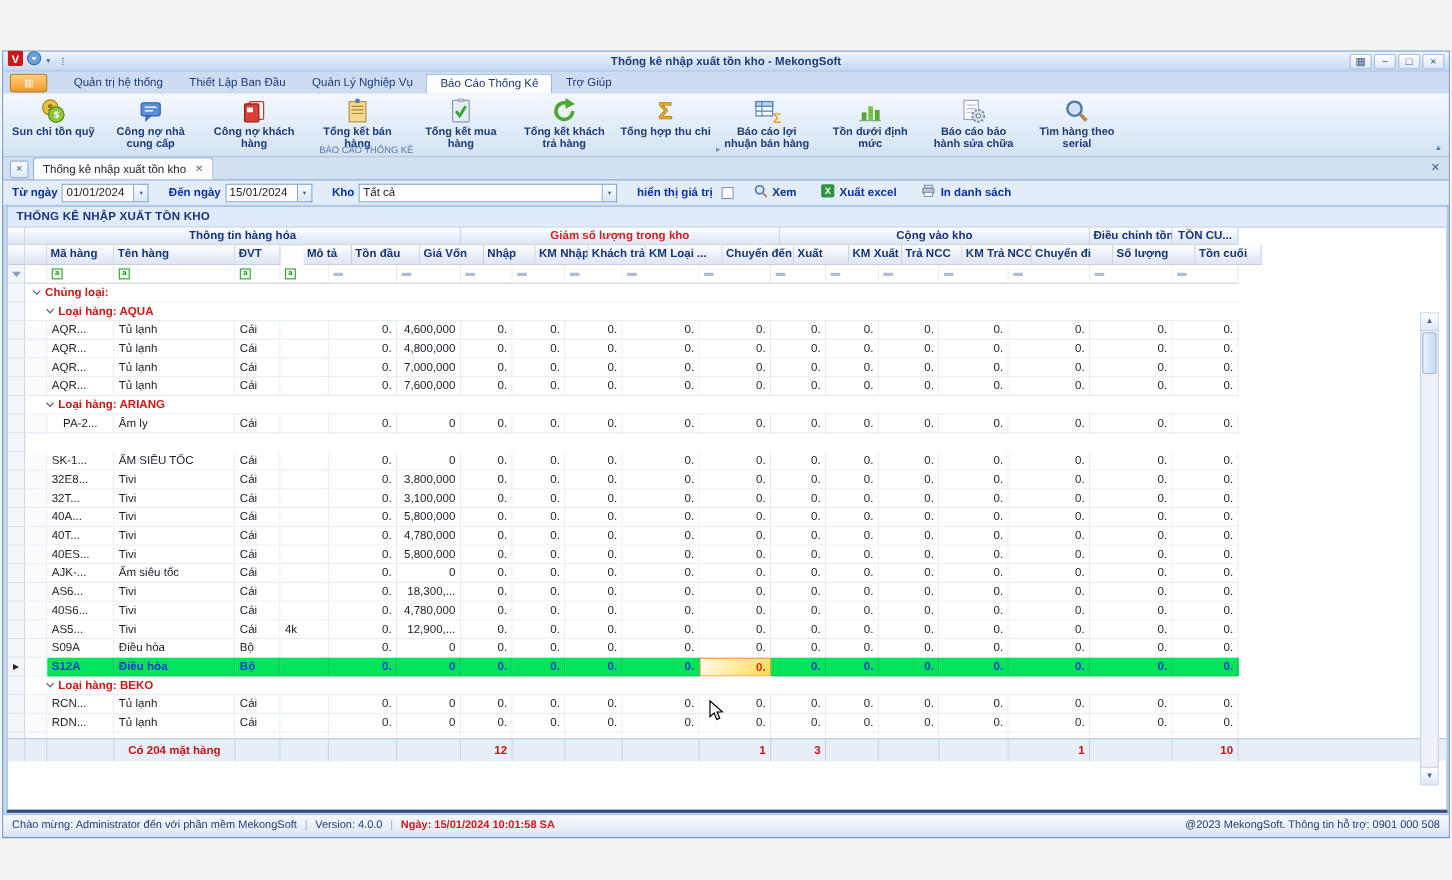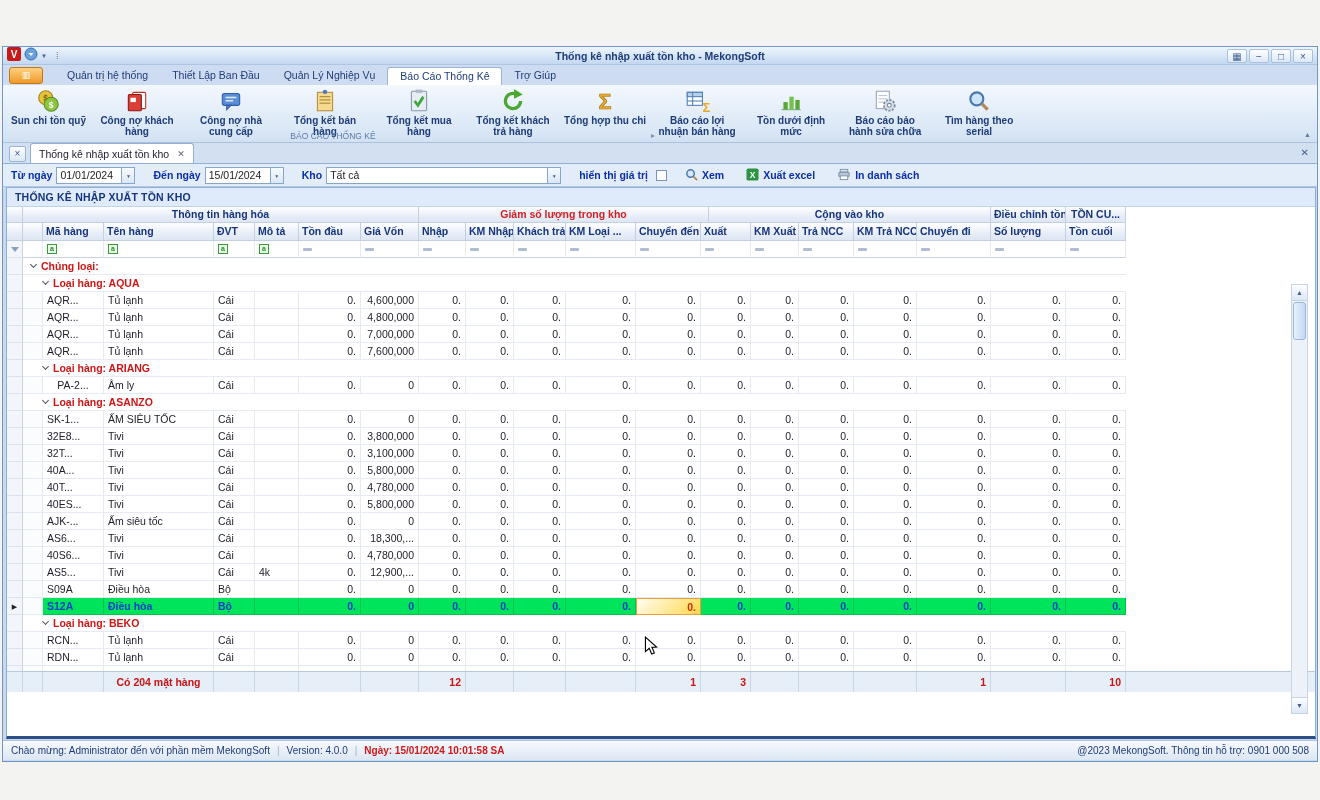--- a/index.html
+++ b/index.html
@@ -136,34 +136,34 @@
           <span class="ric"><svg viewBox="0 0 24 24">
               <circle cx="9" cy="9" r="6.5" fill="#e8c33c" stroke="#a8861c"></circle>
               <text x="9" y="12" text-anchor="middle" font-size="8" fill="#7a5c10" font-weight="bold">$</text>
               <circle cx="14" cy="15" r="6.5" fill="#8cc63f" stroke="#5a8a1e"></circle>
               <text x="14" y="18" text-anchor="middle" font-size="8" fill="#fff" font-weight="bold">$</text>
             </svg></span>
           <span class="rlb">Sun chi tồn quỹ</span>
         </div>
         <div class="rbtn">
           <span class="ric"><svg viewBox="0 0 24 24">
-              <rect x="8" y="4" width="12" height="15" rx="1" fill="#fff" stroke="#c03028"></rect>
-              <rect x="4" y="6" width="12" height="15" rx="1" fill="#d84038" stroke="#901810"></rect>
-              <rect x="6" y="9" width="5" height="4" fill="#fff"></rect>
-            </svg></span>
-          <span class="rlb">Công nợ khách hàng</span>
-        </div>
-        <div class="rbtn">
-          <span class="ric"><svg viewBox="0 0 24 24">
               <rect x="4" y="5" width="16" height="11" rx="2" fill="#5b8dd6" stroke="#2f5fa8"></rect>
               <path d="M8 16 L8 20 L12 16 Z" fill="#5b8dd6" stroke="#2f5fa8"></path>
               <rect x="7" y="8" width="10" height="1.5" fill="#dce8f8"></rect>
               <rect x="7" y="11" width="7" height="1.5" fill="#dce8f8"></rect>
             </svg></span>
           <span class="rlb">Công nợ nhà cung cấp</span>
+        </div>
+        <div class="rbtn">
+          <span class="ric"><svg viewBox="0 0 24 24">
+              <rect x="8" y="4" width="12" height="15" rx="1" fill="#fff" stroke="#c03028"></rect>
+              <rect x="4" y="6" width="12" height="15" rx="1" fill="#d84038" stroke="#901810"></rect>
+              <rect x="6" y="9" width="5" height="4" fill="#fff"></rect>
+            </svg></span>
+          <span class="rlb">Công nợ khách hàng</span>
         </div>
         <div class="rbtn">
           <span class="ric"><svg viewBox="0 0 24 24">
               <rect x="5" y="4" width="14" height="17" fill="#f5d98c" stroke="#b89040"></rect>
               <line x1="7" y1="8" x2="17" y2="8" stroke="#a88838"></line>
               <line x1="7" y1="11" x2="17" y2="11" stroke="#a88838"></line>
               <line x1="7" y1="14" x2="17" y2="14" stroke="#a88838"></line>
               <circle cx="12" cy="3.5" r="2" fill="#4878c0"></circle>
             </svg></span>
           <span class="rlb">Tổng kết bán hàng</span>
@@ -292,21 +292,21 @@
         <div class="hc" style="width: 282px;">Cộng vào kho</div>
         <div class="hc" style="width: 75px;">Điều chỉnh tồn</div>
         <div class="hc" style="width: 60px;">TỒN CU...</div>
       </div>
     <div id="gcols" class="grow colrow">
         <div class="hc" style="width: 16px;"></div>
         <div class="hc" style="width: 20px;"></div>
         <div class="hc" style="width: 61px;">Mã hàng</div>
         <div class="hc" style="width: 110px;">Tên hàng</div>
         <div class="hc" style="width: 41px;">ĐVT</div>
-        <div class="hc" style="width: 44px;">Mô tả</div>
+        <div class="hc" style="width: 44px; margin-left: 21px;">Mô tả</div>
         <div class="hc" style="width: 62px;">Tồn đầu</div>
         <div class="hc" style="width: 58px;">Giá Vốn</div>
         <div class="hc" style="width: 47px;">Nhập</div>
         <div class="hc" style="width: 48px;">KM Nhập</div>
         <div class="hc" style="width: 52px;">Khách trả</div>
         <div class="hc" style="width: 70px;">KM Loại ...</div>
         <div class="hc" style="width: 65px;">Chuyển đến</div>
         <div class="hc" style="width: 50px;">Xuất</div>
         <div class="hc" style="width: 48px;">KM Xuất</div>
         <div class="hc" style="width: 55px;">Trả NCC</div>
@@ -502,24 +502,20 @@
           <div class="c num" style="width: 50px;">0.</div>
           <div class="c num" style="width: 48px;">0.</div>
           <div class="c num" style="width: 55px;">0.</div>
           <div class="c num" style="width: 63px;">0.</div>
           <div class="c num" style="width: 74px;">0.</div>
           <div class="c num" style="width: 75px;">0.</div>
           <div class="c num" style="width: 60px;">0.</div>
         </div>
         <div class="row">
           <div class="rind" style="width: 16px;"></div>
-          <div class="grp" style="width: 1103px; padding-left: 20px;">
-            <span class="chev"></span>
-            <span>Loại hàng: ASANZO</span>
-          </div>
         </div>
         <div class="row">
           <div class="rind" style="width: 16px;"></div>
           <div class="indent" style="width: 20px;"></div>
           <div class="c" style="width: 61px;">SK-1...</div>
           <div class="c" style="width: 110px;">ẤM SIÊU TỐC</div>
           <div class="c" style="width: 41px;">Cái</div>
           <div class="c" style="width: 44px;"></div>
           <div class="c num" style="width: 62px;">0.</div>
           <div class="c num" style="width: 58px;">0</div>

